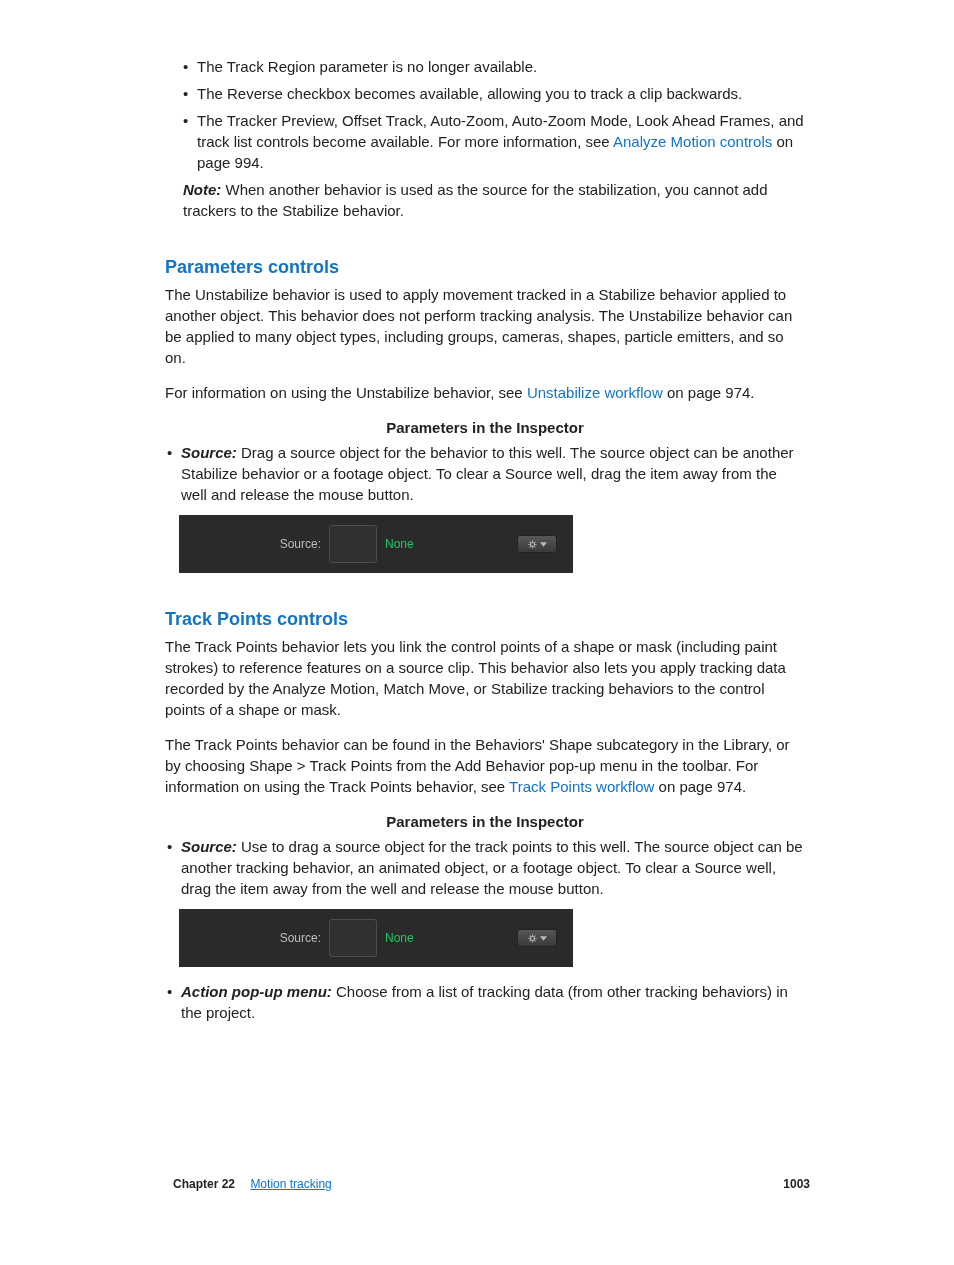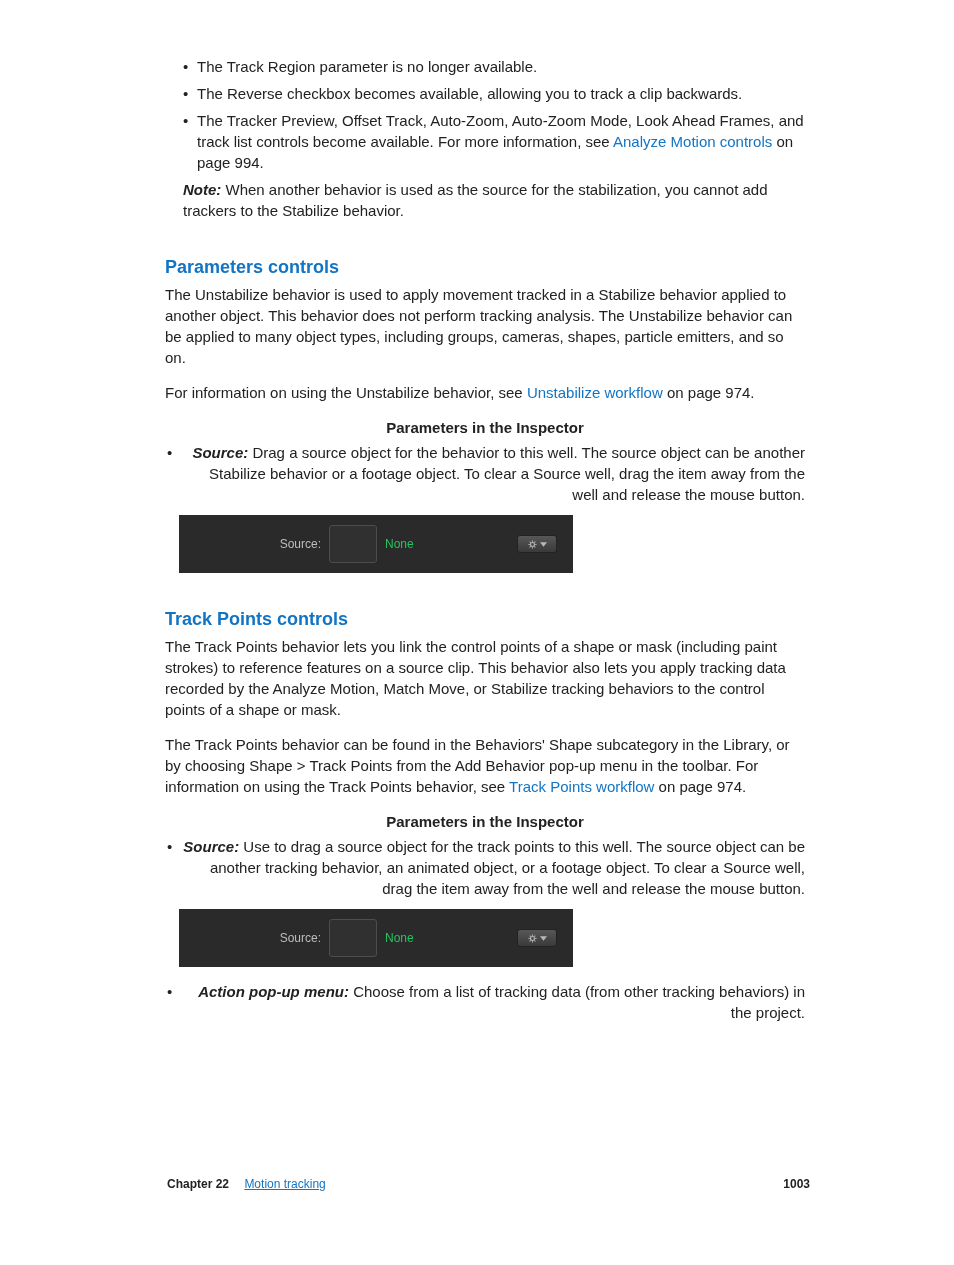--- a/index.html
+++ b/index.html
@@ -66,21 +66,20 @@
   }
   ul.param-list {
     list-style: none;
     padding: 0;
     margin: 0 0 10px 0;
   }
   ul.param-list > li {
     position: relative;
     padding-left: 16px;
     margin-bottom: 6px;
-    text-align: right;
   }
   ul.param-list > li::before {
     content: "•";
     position: absolute;
     left: 2px;
     top: 0;
   }
   .inspector-panel {
     width: 394px;
     height: 58px;
@@ -122,21 +121,21 @@
     align-items: center;
     justify-content: center;
   }
   .inspector-panel .action-btn svg {
     width: 9px;
     height: 9px;
   }
   .footer {
     position: absolute;
     bottom: 72px;
-    left: 167px;
+    left: 173px;
     right: 144px;
     font-size: 12px;
     display: flex;
     justify-content: space-between;
     align-items: baseline;
   }
   .footer .chapter {
     font-weight: 700;
   }
   .footer .chapter-title {

